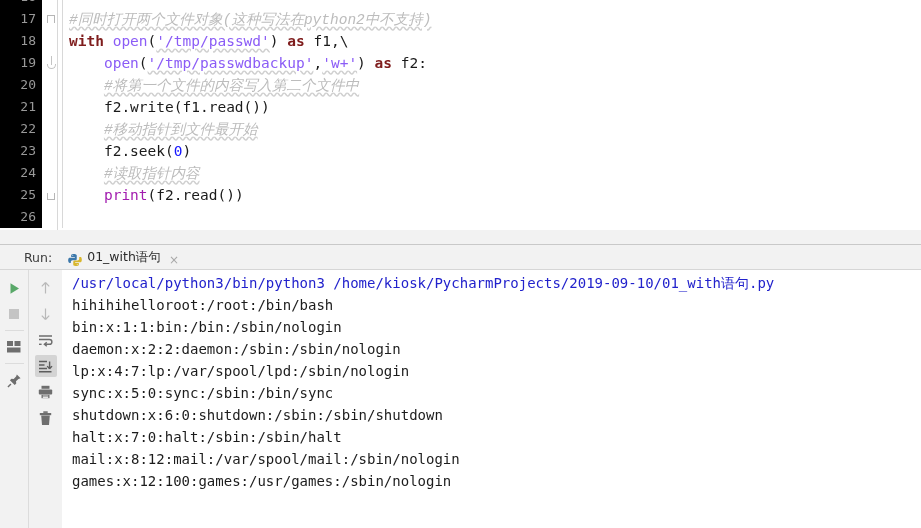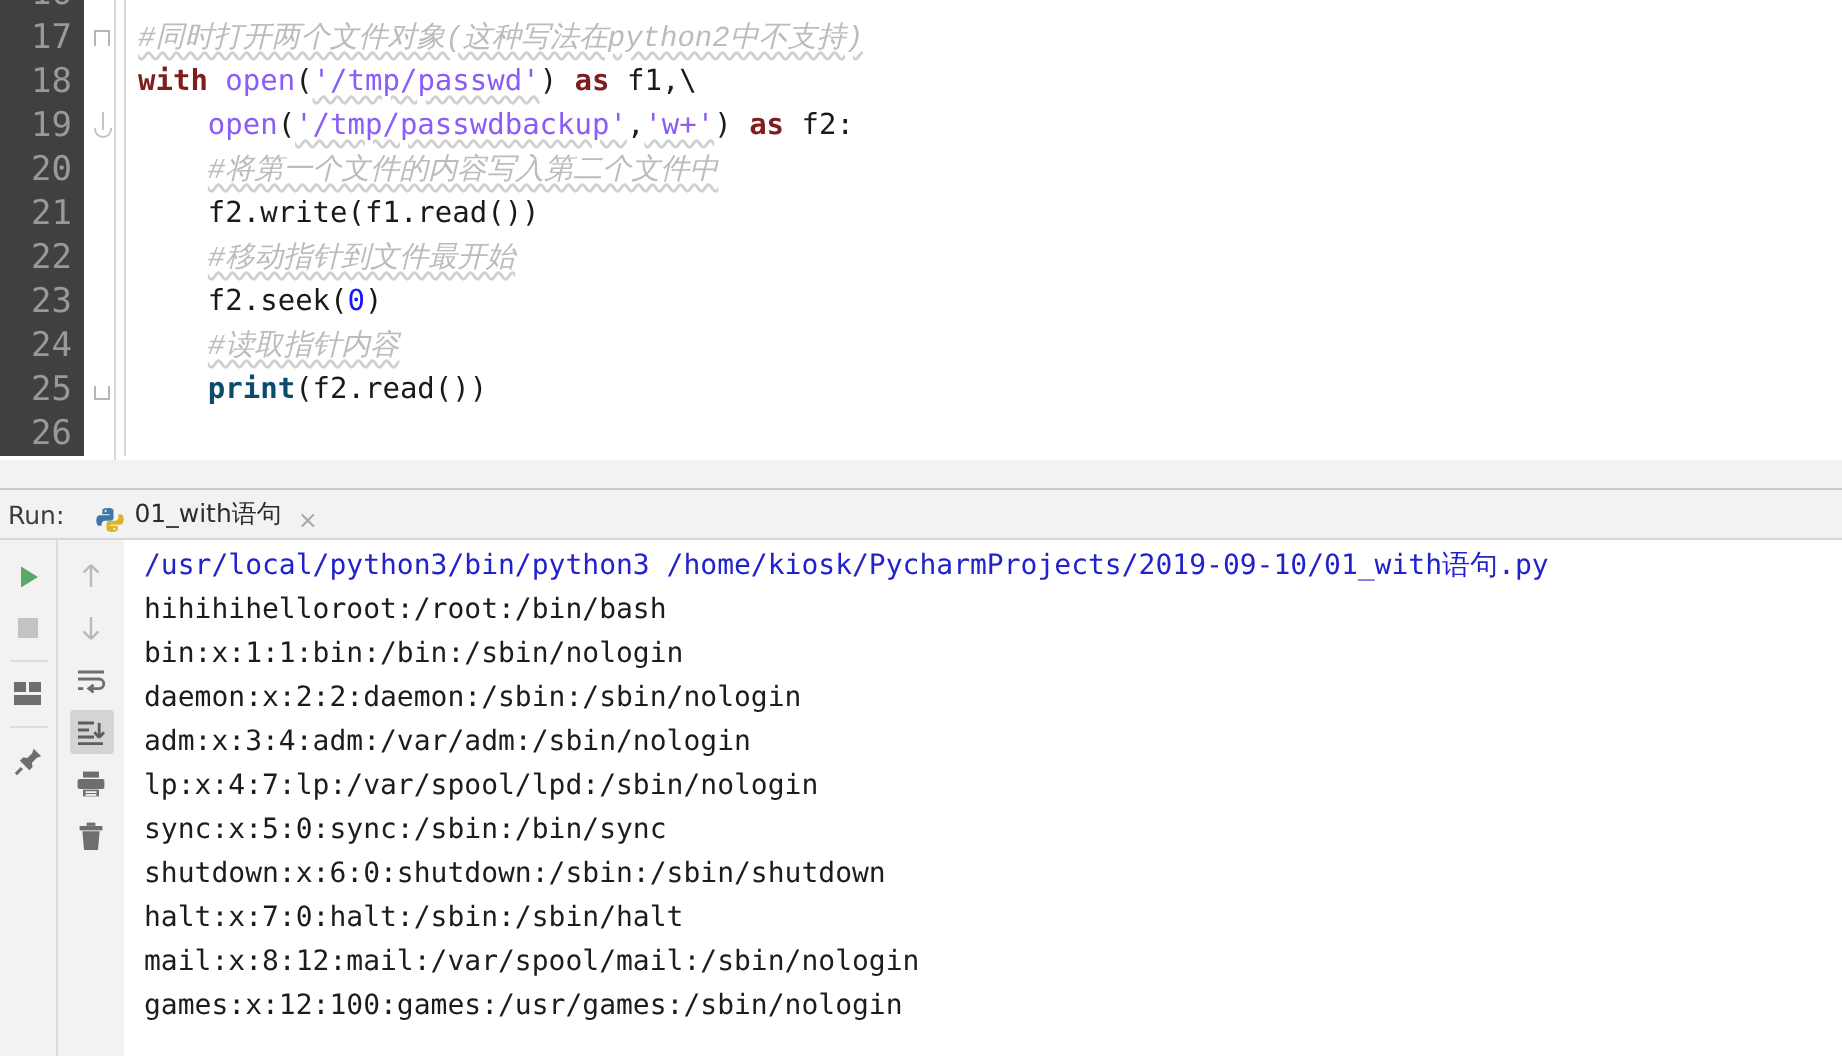--- a/index.html
+++ b/index.html
@@ -36,22 +36,22 @@
     height: 22px;
     line-height: 22px;
   }
   .gutter-num {
     width: 36px;
     min-width: 36px;
     text-align: right;
     padding-right: 6px;
     color: #999999;
     font-family: "DejaVu Sans Mono", "Liberation Mono", monospace;
-    font-size: 17px;
-    background: #404040;
+    font-size: 13px;
+    background: #000000;
     user-select: none;
   }
   .gutter-fold {
     width: 20px;
     min-width: 20px;
     position: relative;
     background: #ffffff;
   }
   .gutter-sep {
     width: 1px;
@@ -62,21 +62,21 @@
   .code-text {
     flex: 1;
     padding-left: 6px;
     font-family: "DejaVu Sans Mono", "Liberation Mono", monospace;
     font-size: 14.5px;
     white-space: pre;
     color: #1a1a1a;
   }
   .tok-kw       { color: #7f1d1d; font-weight: bold; }
   .tok-fn       { color: #8b5cf6; }
-  .tok-builtin  { color: #0c4a6e; font-weight: bold; }
+  .tok-builtin  { color: #a21caf; }
   .tok-str      { color: #8b5cf6; font-weight: normal; }
   .tok-num      { color: #1414ff; }
   .tok-plain    { color: #1a1a1a; }
   .tok-comment  { color: #bcbcbc; font-style: italic; font-family: Liberation Mono, monospace; }
   .squig {
     text-decoration: underline;
     text-decoration-style: wavy;
     text-decoration-color: #d0d0d0;
     text-underline-offset: 2px;
   }
@@ -168,21 +168,21 @@
     position: relative;
     height: 24px;
     background: #f2f2f2;
     display: flex;
     align-items: center;
     border-bottom: 1px solid #d6d6d6;
   }
   .run-label {
     font-size: 12.5px;
     color: #3c3c3c;
-    margin-left: 4px;
+    margin-left: 24px;
     margin-right: 14px;
     text-align: center;
   }
   .run-tab {
     display: flex;
     align-items: flex-end;
     gap: 5px;
     padding: 2px 6px 2px 2px;
     cursor: default;
   }
@@ -438,21 +438,20 @@
             <rect x="4.3" y="0.3" width="4.4" height="1.6" fill="#6e6e6e"></rect>
           </svg>
         </div>
       </div>
 
       <div class="console" id="console-out">
           <div class="console-line cmd">/usr/local/python3/bin/python3 /home/kiosk/PycharmProjects/2019-09-10/01_with语句.py</div>
           <div class="console-line">hihihihelloroot:/root:/bin/bash</div>
           <div class="console-line">bin:x:1:1:bin:/bin:/sbin/nologin</div>
           <div class="console-line">daemon:x:2:2:daemon:/sbin:/sbin/nologin</div>
-          <div class="console-line">adm:x:3:4:adm:/var/adm:/sbin/nologin</div>
           <div class="console-line">lp:x:4:7:lp:/var/spool/lpd:/sbin/nologin</div>
           <div class="console-line">sync:x:5:0:sync:/sbin:/bin/sync</div>
           <div class="console-line">shutdown:x:6:0:shutdown:/sbin:/sbin/shutdown</div>
           <div class="console-line">halt:x:7:0:halt:/sbin:/sbin/halt</div>
           <div class="console-line">mail:x:8:12:mail:/var/spool/mail:/sbin/nologin</div>
           <div class="console-line">games:x:12:100:games:/usr/games:/sbin/nologin</div>
         </div>
       <div class="console-right-gutter"></div>
     </div>
   </div>

